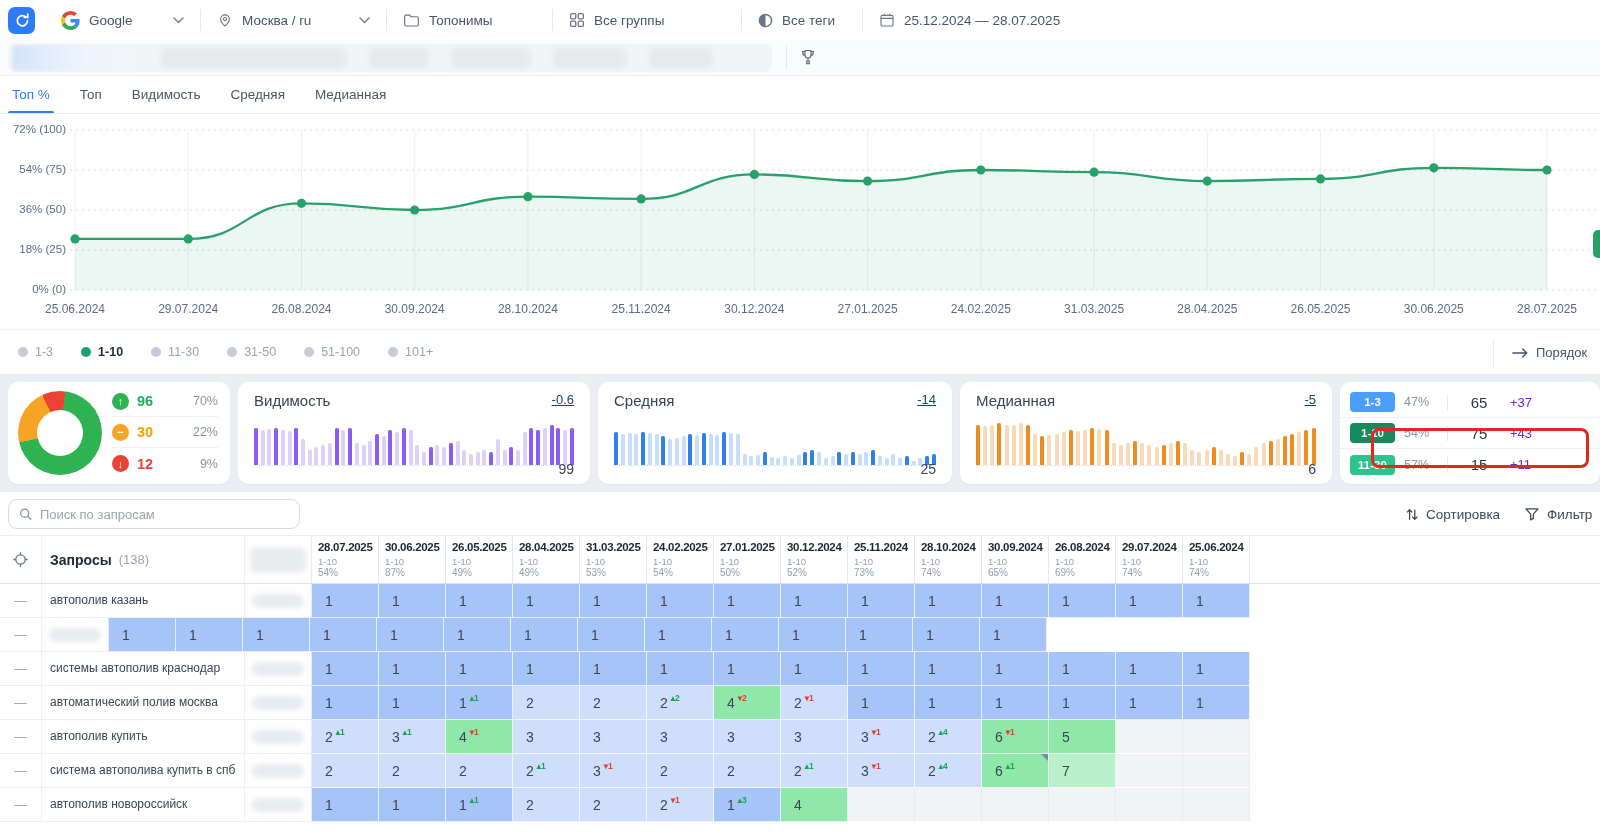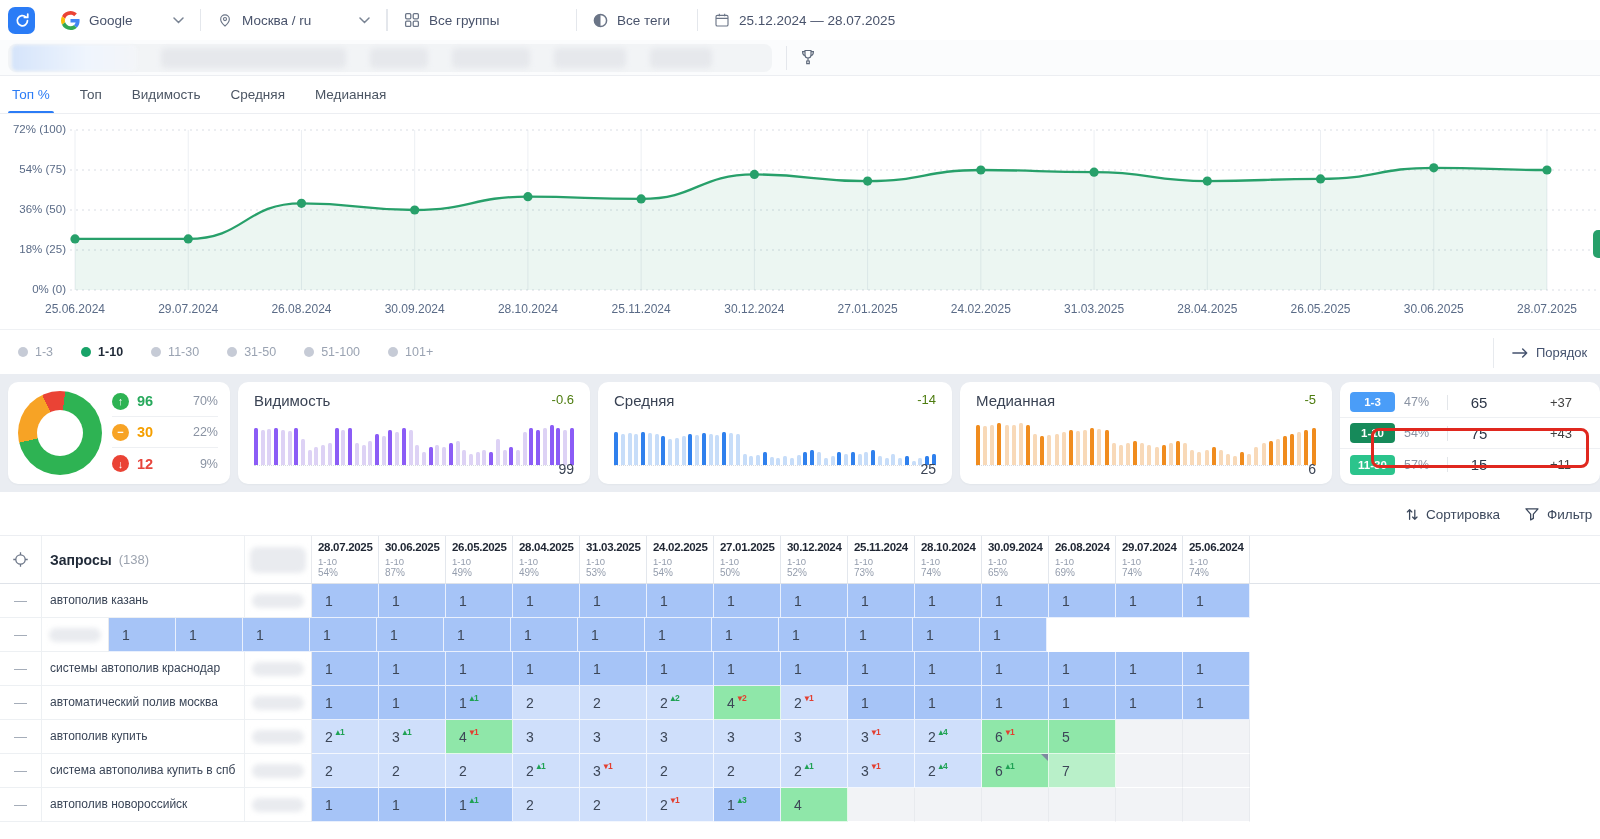--- a/index.html
+++ b/index.html
@@ -53,31 +53,31 @@
   .donut { position:absolute; left:10px; top:9px; width:84px; height:84px; border-radius:50%; }
   .donut::after { content:""; position:absolute; left:19px; top:19px; width:46px; height:46px; background:#fff; border-radius:50%; }
   .dstats { position:absolute; left:104px; right:12px; top:4px; }
   .drow { display:flex; align-items:center; gap:8px; height:31px; border-bottom:1px solid #eef0f3; }
   .drow:last-child { border-bottom:none; }
   .dico { width:17px; height:17px; border-radius:50%; color:#fff; font-size:11px; display:flex; align-items:center; justify-content:center; font-weight:bold; }
   .dval { font-size:14.5px; font-weight:bold; width:28px; }
   .dpct { margin-left:auto; font-size:12.5px; color:#8a93a3; }
   .card-head { display:flex; justify-content:space-between; padding:10px 16px 0 16px; }
   .card-title { font-size:15px; color:#3a4354; }
-  .card-change { font-size:13px; color:#4d7c0f; }
+  .card-change { font-size:13px; color:#0c4a6e;text-decoration:underline; }
   .spark { position:absolute; left:16px; right:16px; top:38px; height:46px; display:flex; align-items:flex-end; justify-content:space-between; border-bottom:1px dotted #d7dbe2; }
   .spark .bar { width:4px; border-radius:1.5px 1.5px 0 0; }
   .card-val { position:absolute; right:16px; bottom:7px; font-size:14px; color:#3a4354; }
   .prow { display:flex; align-items:center; gap:9px; height:31px; padding:0 10px; border-bottom:1px solid #eef0f3; }
   .prow:last-child { border-bottom:none; }
   .pbadge { width:45px; height:20px; border-radius:4px; color:#fff; font-size:11.5px; font-weight:bold; display:flex; align-items:center; justify-content:center; }
   .ppct { font-size:12.5px; color:#8a93a3; width:34px; }
   .psep { width:1px; height:15px; background:#e3e6ea; }
   .pval { font-size:15px; color:#2d3748; width:44px; text-align:center; }
-  .pdelta { font-size:13px; color:#404040;margin-left:40px; }
+  .pdelta { font-size:13px; color:#6d28d9; }
   .highlight-box { position:absolute; left:1371px; top:54px; width:218px; height:40px; border:3px solid #e0281f; border-radius:8px; pointer-events:none; }
 
   
   .toolbar { position:absolute; top:492px; left:0; width:1600px; height:43px; background:#fff; }
   .searchbox { position:absolute; left:8px; top:7px; width:292px; height:30px; border:1px solid #d5dae2; border-radius:9px; display:flex; align-items:center; padding:0 10px; gap:8px; background:#fff; }
   .searchbox input { border:none; outline:none; font-size:13px; color:#3c4657; width:100%; font-family:inherit; }
   .searchbox input::placeholder { color:#9aa3b0; }
   .seg { position:absolute; left:1212px; top:6px; height:32px; background:#ecf0f4; border-radius:8px; display:flex; padding:3px; gap:2px; }
   .seg .segbtn { padding:0 16px; font-size:13px; color:#46505f; display:flex; align-items:center; border-radius:6px; cursor:pointer; white-space:nowrap; }
   .seg .segbtn.active { background:#fff; box-shadow:0 1px 2px rgba(0,0,0,.14); }
@@ -150,20 +150,28 @@
           </svg>
       </span>
       <span class="tb-label">Москва / ru</span>
       <span class="ico chev" style="margin-left:auto;">
         <svg width="11" height="7" viewBox="0 0 11 7">
             <path d="M1 1l4.5 4.5L10 1" stroke="#7a8494" stroke-width="1.5" fill="none" stroke-linecap="round"></path>
           </svg>
       </span>
     </div>
     <div class="vdiv"></div>
+    <div class="tb-group" style="width:165px;">
+      <span class="ico">
+        <svg width="17" height="15" viewBox="0 0 24 22" fill="none" stroke="#6b7587" stroke-width="1.7">
+            <path d="M2 5a2 2 0 0 1 2-2h5l2.2 2.5H20a2 2 0 0 1 2 2V17a2 2 0 0 1-2 2H4a2 2 0 0 1-2-2V5z"></path>
+          </svg>
+      </span>
+      <span class="tb-label">Топонимы</span>
+    </div>
     <div class="vdiv"></div>
     <div class="tb-group" style="width:188px;">
       <span class="ico">
         <svg width="16" height="16" viewBox="0 0 20 20" fill="none" stroke="#6b7587" stroke-width="1.6">
             <rect x="2" y="2" width="6.5" height="6.5" rx="1.5"></rect>
             <rect x="11.5" y="2" width="6.5" height="6.5" rx="1.5"></rect>
             <rect x="2" y="11.5" width="6.5" height="6.5" rx="1.5"></rect>
             <rect x="11.5" y="11.5" width="6.5" height="6.5" rx="1.5"></rect>
           </svg>
       </span>
@@ -534,20 +542,27 @@
           <span class="psep"></span>
           <span class="pval">15</span>
           <span class="pdelta">+11</span>
         </div>
       </div>
 
     <div class="highlight-box"></div>
   </div>
 
   <div class="toolbar">
+    <div class="searchbox">
+      <svg width="14" height="14" viewBox="0 0 16 16">
+          <circle cx="7" cy="7" r="5" fill="none" stroke="#8a94a4" stroke-width="1.7"></circle>
+          <path d="M10.8 10.8 14.5 14.5" stroke="#8a94a4" stroke-width="1.7" stroke-linecap="round"></path>
+        </svg>
+      <input type="text" placeholder="Поиск по запросам" style="">
+    </div>
     <div class="sortbtn">
       <svg width="16" height="17" viewBox="0 0 20 20" fill="none" stroke="#3c485c" stroke-width="1.6" stroke-linecap="round" stroke-linejoin="round">
         <path d="M7 16V4M7 4 4.2 6.8M7 4l2.8 2.8"></path>
           <path d="M13.5 4.5v11.5m0 0 2.8-2.8m-2.8 2.8-2.8-2.8"></path>
       </svg>
       <span>Сортировка</span>
     </div>
     <div class="filterbtn">
       <svg width="16" height="16" viewBox="0 0 20 20" fill="none" stroke="#3c485c" stroke-width="1.6" stroke-linejoin="round">
           <path d="M2.5 3.5h15l-5.8 6.7v5.3l-3.4 1.8v-7.1L2.5 3.5z"></path>

